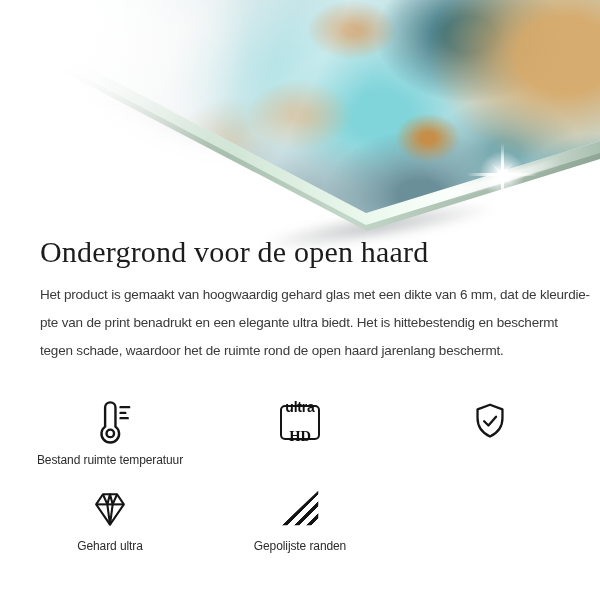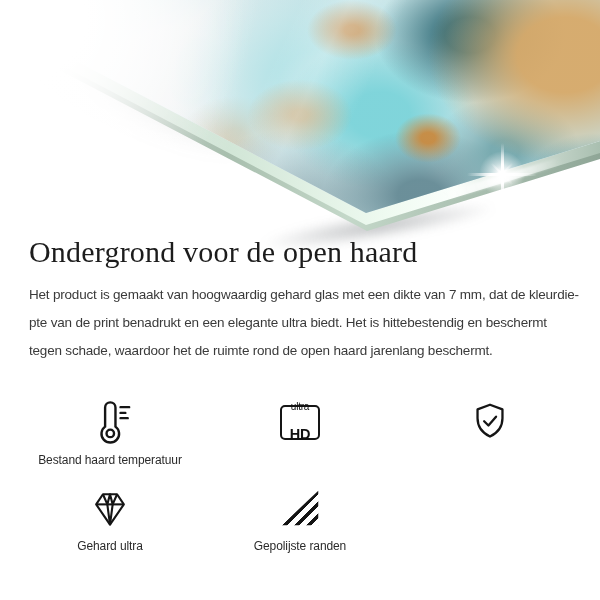--- a/index.html
+++ b/index.html
@@ -49,37 +49,37 @@
      background:linear-gradient(to bottom,rgba(255,255,255,0),#fff 35%,#fff 65%,rgba(255,255,255,0));}
   .sp-h{left:-35px;top:-1.5px;width:70px;height:3px;border-radius:2px;
      background:linear-gradient(to right,rgba(255,255,255,0),#fff 35%,#fff 65%,rgba(255,255,255,0));}
   .sp-d1,.sp-d2{left:-15px;top:-1px;width:30px;height:2px;
      background:linear-gradient(90deg,rgba(255,255,255,0),rgba(255,255,255,.9),rgba(255,255,255,0));}
   .sp-d1{transform:rotate(45deg);} .sp-d2{transform:rotate(-45deg);}
   .sp-glint{left:-62px;top:1px;width:124px;height:8px;transform:rotate(-17deg);filter:blur(1px);
      background:linear-gradient(90deg,rgba(255,255,255,0),rgba(255,255,255,.95),rgba(255,255,255,0));}
 
   
-  .content{position:absolute;left:29px;top:233px;width:530px;z-index:8;}
+  .content{position:absolute;left:40px;top:233px;width:530px;z-index:8;}
   .title{margin:0;font-family:"Liberation Serif","DejaVu Serif",serif;font-weight:400;
      font-size:30px;line-height:38px;color:#1c1c1c;letter-spacing:.2px;}
   .title span{display:block;}
   .desc{margin-top:10px;font-size:13.5px;line-height:28px;letter-spacing:-.2px;color:#3a3a3a;}
   .desc span{display:block;white-space:nowrap;}
 
   
   .features{position:absolute;left:15px;right:15px;top:398px;z-index:8;
      display:grid;grid-template-columns:1fr 1fr 1fr;row-gap:17px;}
   .feature{display:flex;flex-direction:column;align-items:center;}
   .icon-wrap{height:48px;display:flex;align-items:center;justify-content:center;}
   .feature-label{margin-top:7px;font-size:12px;letter-spacing:-.1px;color:#2b2b2b;white-space:nowrap;}
   .hd-box{width:36px;height:31px;border:2.6px solid #151515;border-radius:5px;color:#111;
      display:flex;flex-direction:column;align-items:center;justify-content:center;}
-  .hd-top{font-size:10px;font-weight:400;line-height:1;letter-spacing:-.2px;}
-  .hd-bottom{font-size:14.5px;font-weight:800;line-height:1;margin-top:15px;letter-spacing:-.2px;}
+  .hd-top{font-size:14px;font-weight:700;line-height:1;letter-spacing:-.2px;}
+  .hd-bottom{font-size:14.5px;font-weight:800;line-height:1;margin-top:15px;letter-spacing:-.2px;font-family:Liberation Serif, serif;}
   .stripe-tri{width:38px;height:36px;
      background:repeating-linear-gradient(135deg,#141414 0 3.5px,rgba(0,0,0,0) 3.5px 8.5px);
      clip-path:polygon(2% 98%,98% 2%,98% 98%);}
   .thick{display:flex;flex-direction:column;align-items:center;}
   .thick .stem{width:3px;height:7px;background:#141414;}
   .thick .tri-down{width:0;height:0;border-left:7px solid transparent;border-right:7px solid transparent;
      border-top:9px solid #141414;}
   .thick .tri-up{width:0;height:0;border-left:7px solid transparent;border-right:7px solid transparent;
      border-bottom:9px solid #141414;}
   .thick .bar{width:36px;height:10px;border:2.3px solid #141414;margin:2px 0;
@@ -105,37 +105,37 @@
       <span class="sp-d1"></span>
         <span class="sp-d2"></span>
     </div>
   </div>
 
   <div class="content">
     <h1 class="title">
       <span>Ondergrond voor de open haard</span>
     </h1>
     <p class="desc">
-      <span>Het product is gemaakt van hoogwaardig gehard glas met een dikte van 7 mm, dat de kleurdie-</span>
+      <span>Het product is gemaakt van hoogwaardig gehard glas met een dikte van 6 mm, dat de kleurdie-</span>
       <span>pte van de print benadrukt en een elegante ultra biedt. Het is hittebestendig en beschermt</span>
       <span>tegen schade, waardoor het de ruimte rond de open haard jarenlang beschermt.</span>
     </p>
   </div>
 
   <div class="features">
 
     <div class="feature">
       <div class="icon-wrap">
         <svg width="46" height="46" viewBox="0 0 48 48" fill="none" stroke="#151515" stroke-width="2.5" stroke-linecap="round">
           <path d="M18.9 28.8 V8.9 a5.4 5.4 0 0 1 10.8 0 V28.8 a9.2 9.2 0 1 1 -10.8 0 Z"></path>
           <circle cx="24.3" cy="35.9" r="3.9"></circle>
           <path d="M35 8.5h9M35 14.5h5M35 20h7.5"></path>
         </svg>
       </div>
-      <div class="feature-label">Bestand haard temperatuur</div>
+      <div class="feature-label">Bestand ruimte temperatuur</div>
     </div>
 
     <div class="feature">
       <div class="icon-wrap">
         <div class="hd-box">
           <div class="hd-top">ultra</div>
           <div class="hd-bottom">HD</div>
         </div>
       </div>
     </div>

